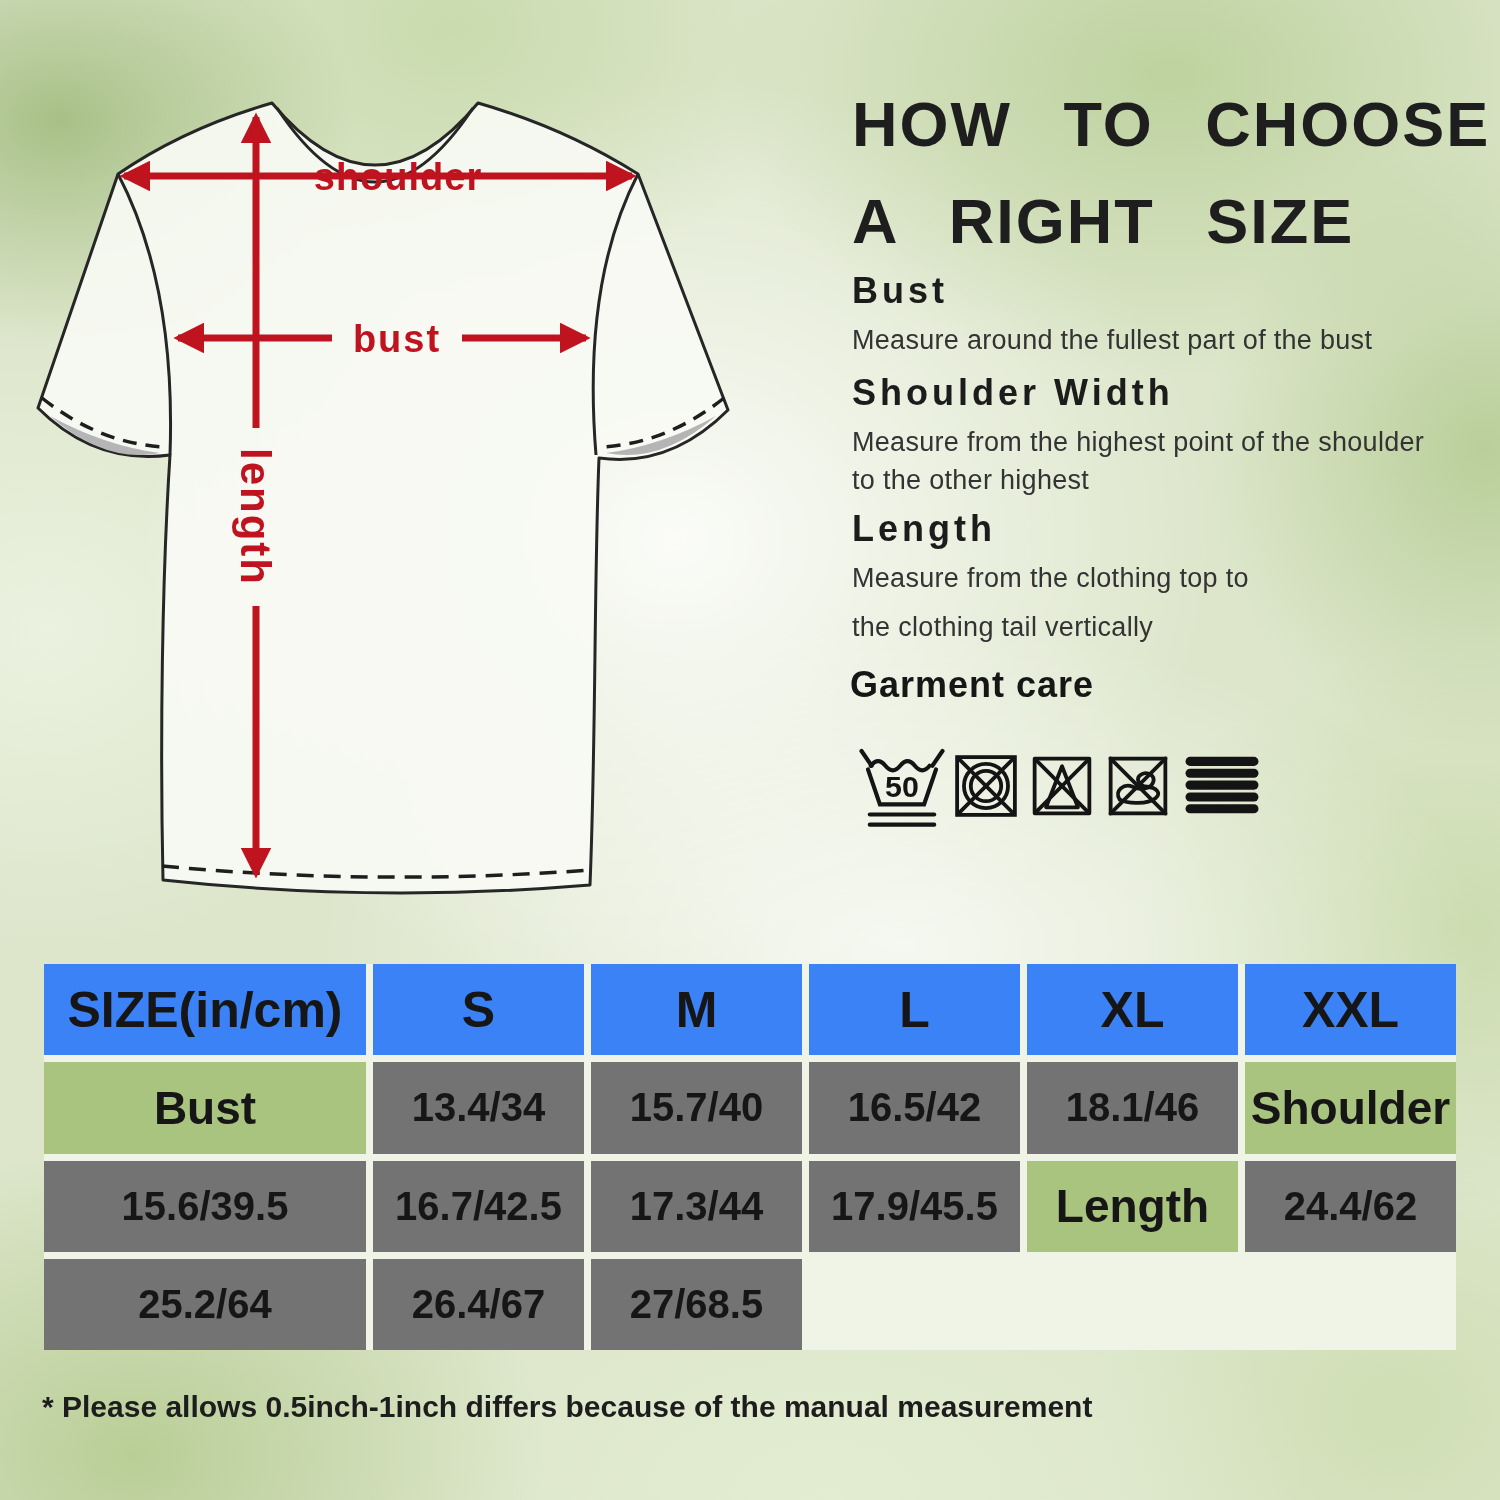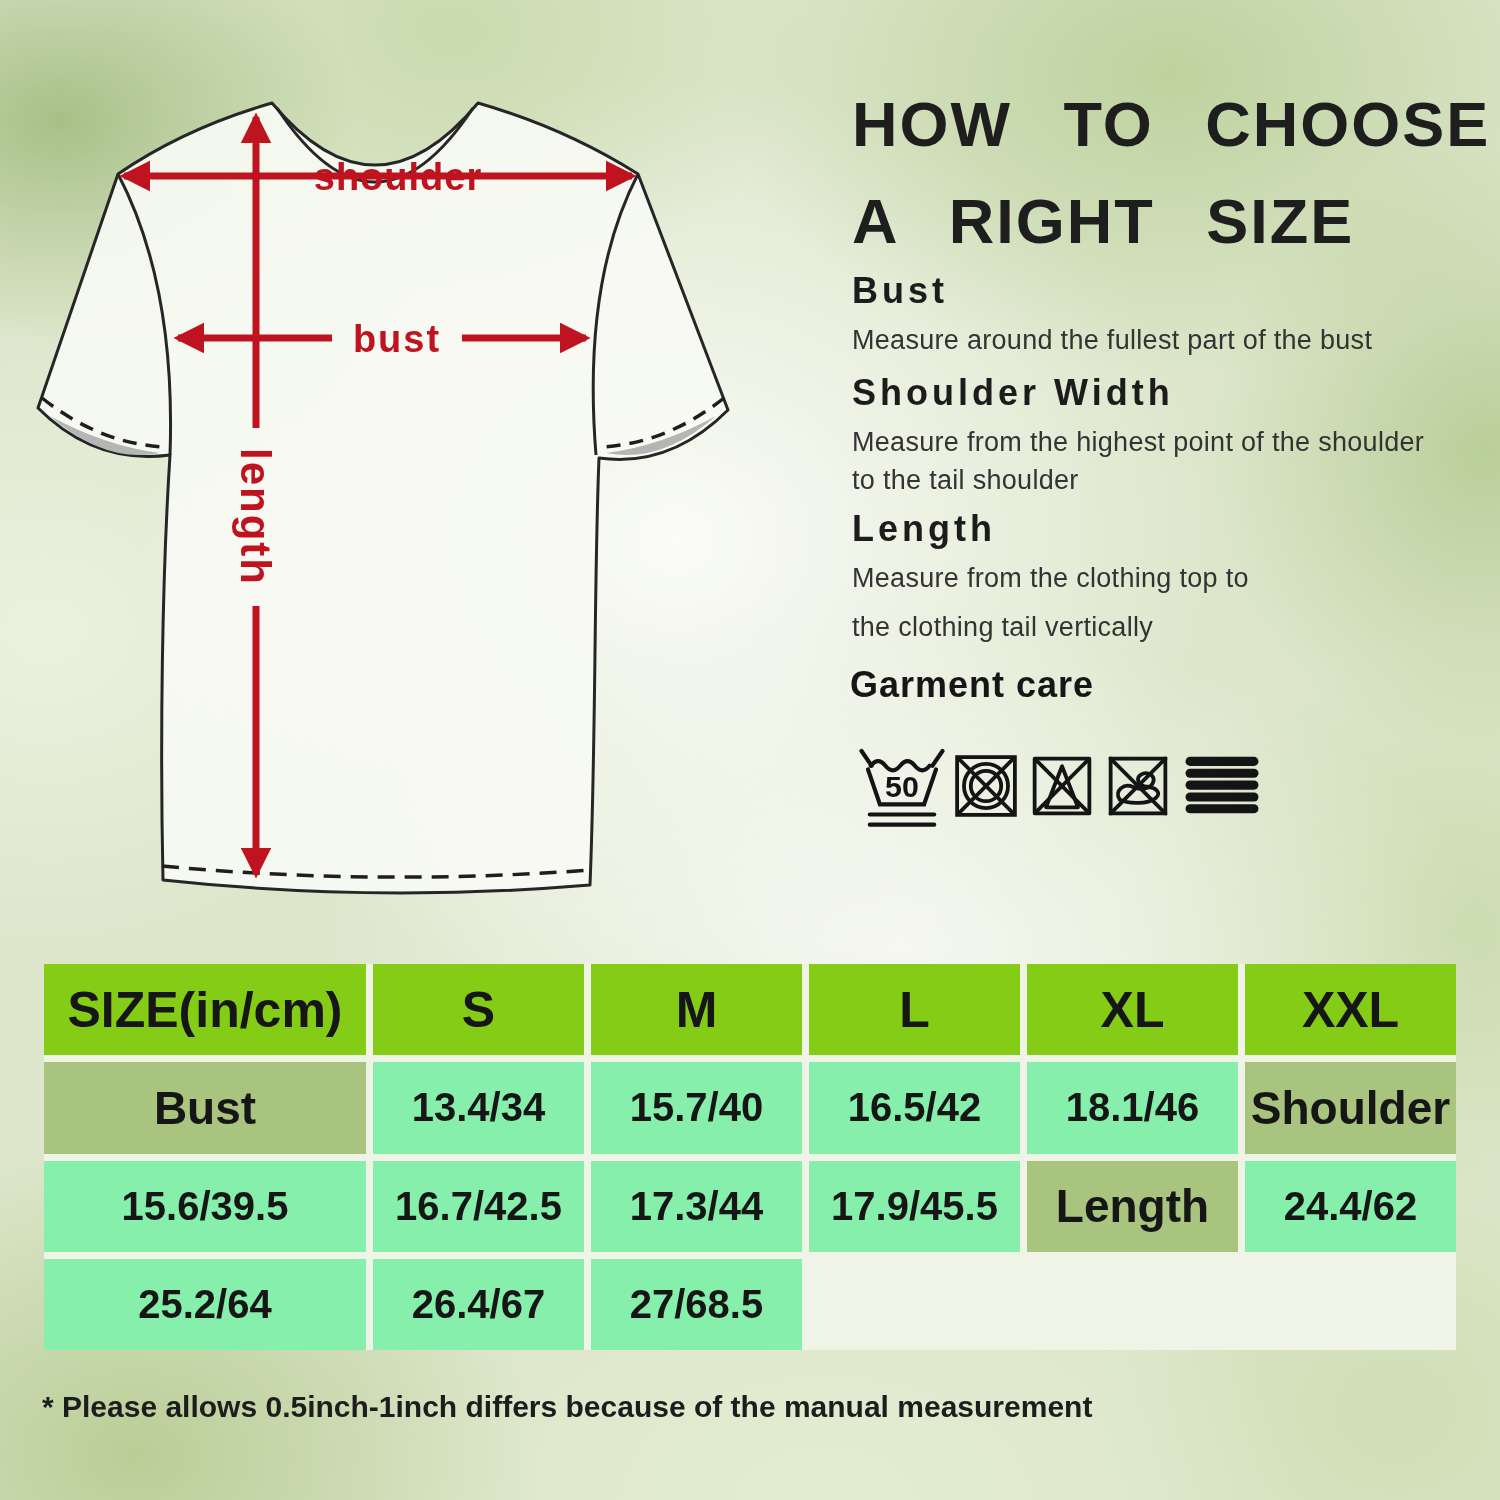--- a/index.html
+++ b/index.html
@@ -45,23 +45,23 @@
   .care-icons svg{display:block;}
 
   
   .size-table{
     left:44px;top:964px;width:1412px;height:386px;
     display:grid;grid-template-columns:322px repeat(5,1fr);
     grid-template-rows:repeat(4,1fr);gap:7px;
     background:#f0f4e7;
   }
   .cell{display:flex;align-items:center;justify-content:center;font-weight:700;color:#161616;}
-  .hcell{background:#84cc16;font-size:50px;}
+  .hcell{background:#3b82f6;font-size:50px;}
   .rlabel{background:#a9c47f;font-size:46px;}
-  .dcell{background:#86efac;font-size:40px;}
+  .dcell{background:#737373;font-size:40px;}
 
   .footnote{left:42px;top:1390px;font-size:30px;font-weight:700;color:#1d1d1d;letter-spacing:0;}
 </style>
 </head>
 <body>
 
 <div class="canvas">
 
   <svg class="abs" style="left:10px;top:60px;" width="800" height="900" viewBox="0 0 800 900" font-family="Liberation Sans, sans-serif">
     <defs>
@@ -105,21 +105,21 @@
     <div>A RIGHT SIZE</div>
   </div>
 
   <div class="abs sec sec-bust">
     <div class="head">Bust</div>
     <div class="line">Measure around the fullest part of the bust</div>
   </div>
   <div class="abs sec sec-shoulder">
     <div class="head">Shoulder Width</div>
     <div class="line">Measure from the highest point of the shoulder</div>
-    <div class="line">to the tail shoulder</div>
+    <div class="line">to the other highest</div>
   </div>
   <div class="abs sec sec-length">
     <div class="head">Length</div>
     <div class="line">Measure from the clothing top to</div>
     <div class="line">the clothing tail vertically</div>
   </div>
 
   <div class="abs care-label">Garment care</div>
 
   <div class="abs care-icons">

